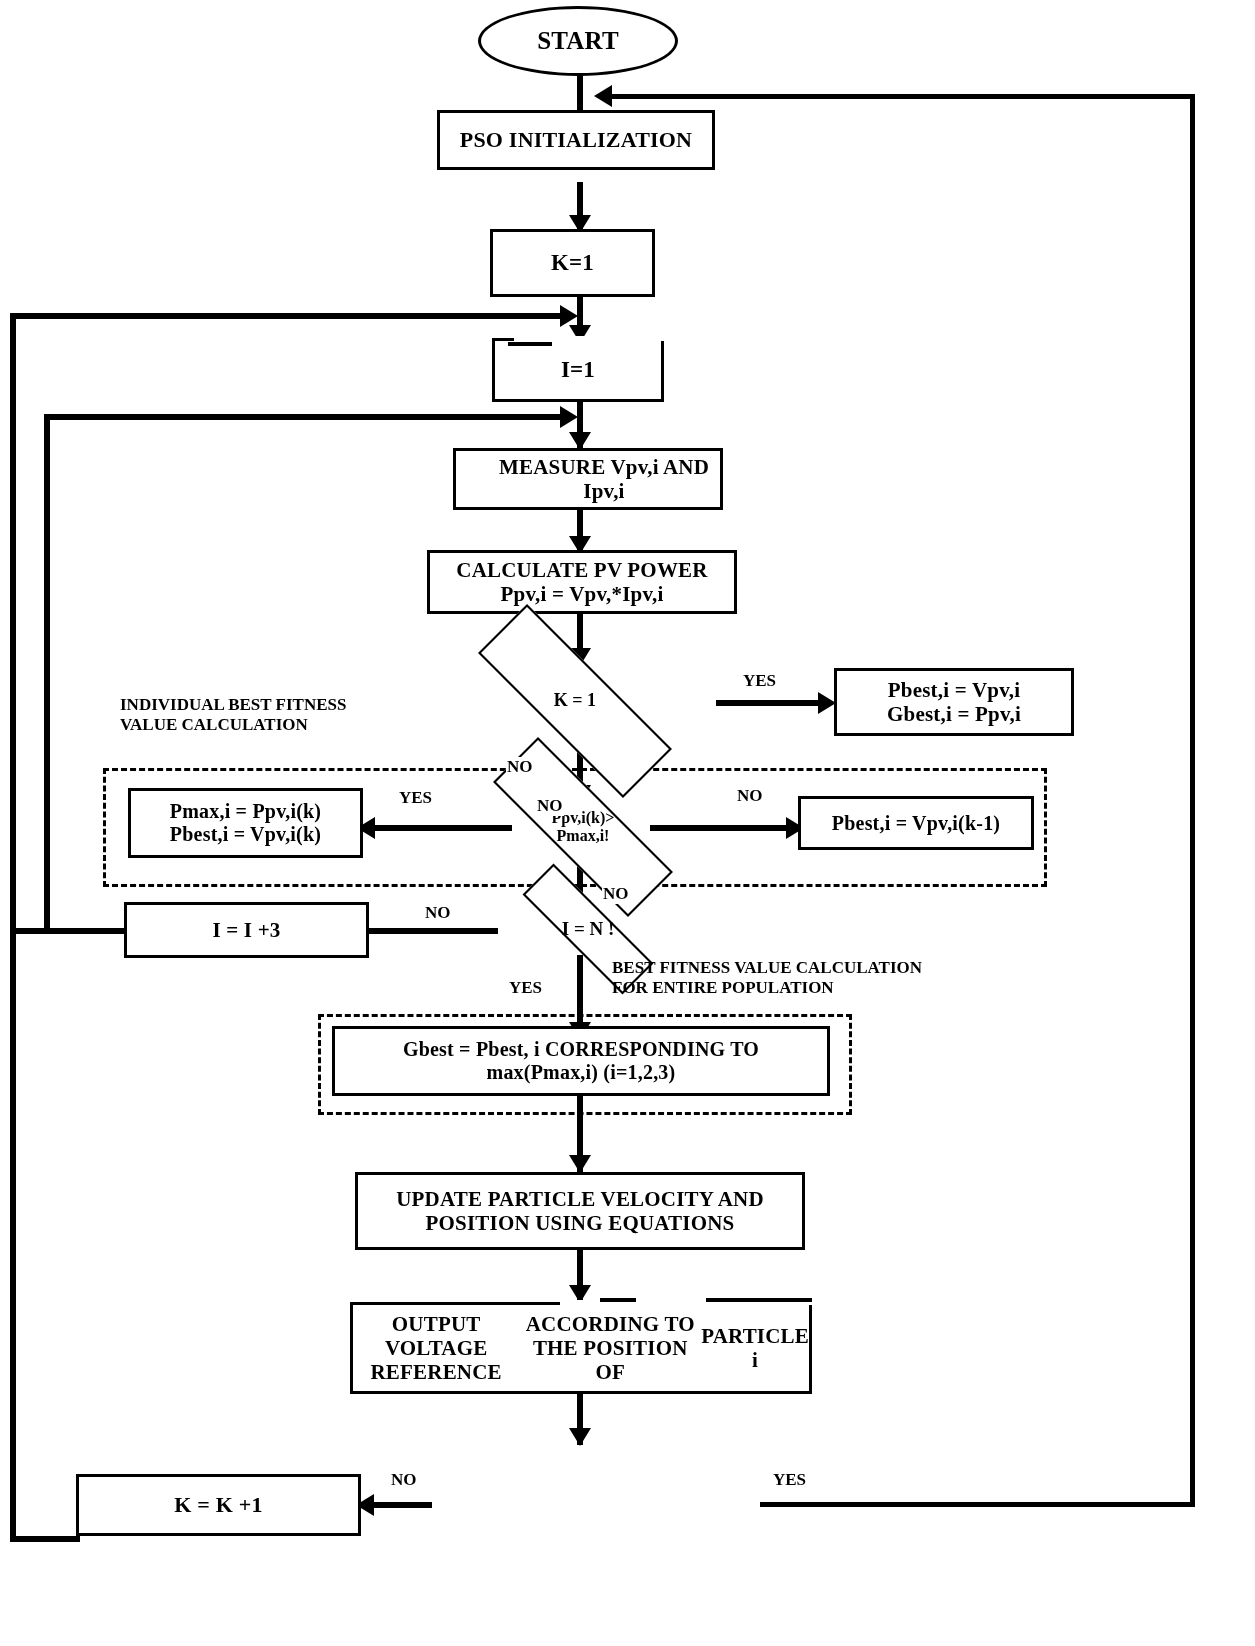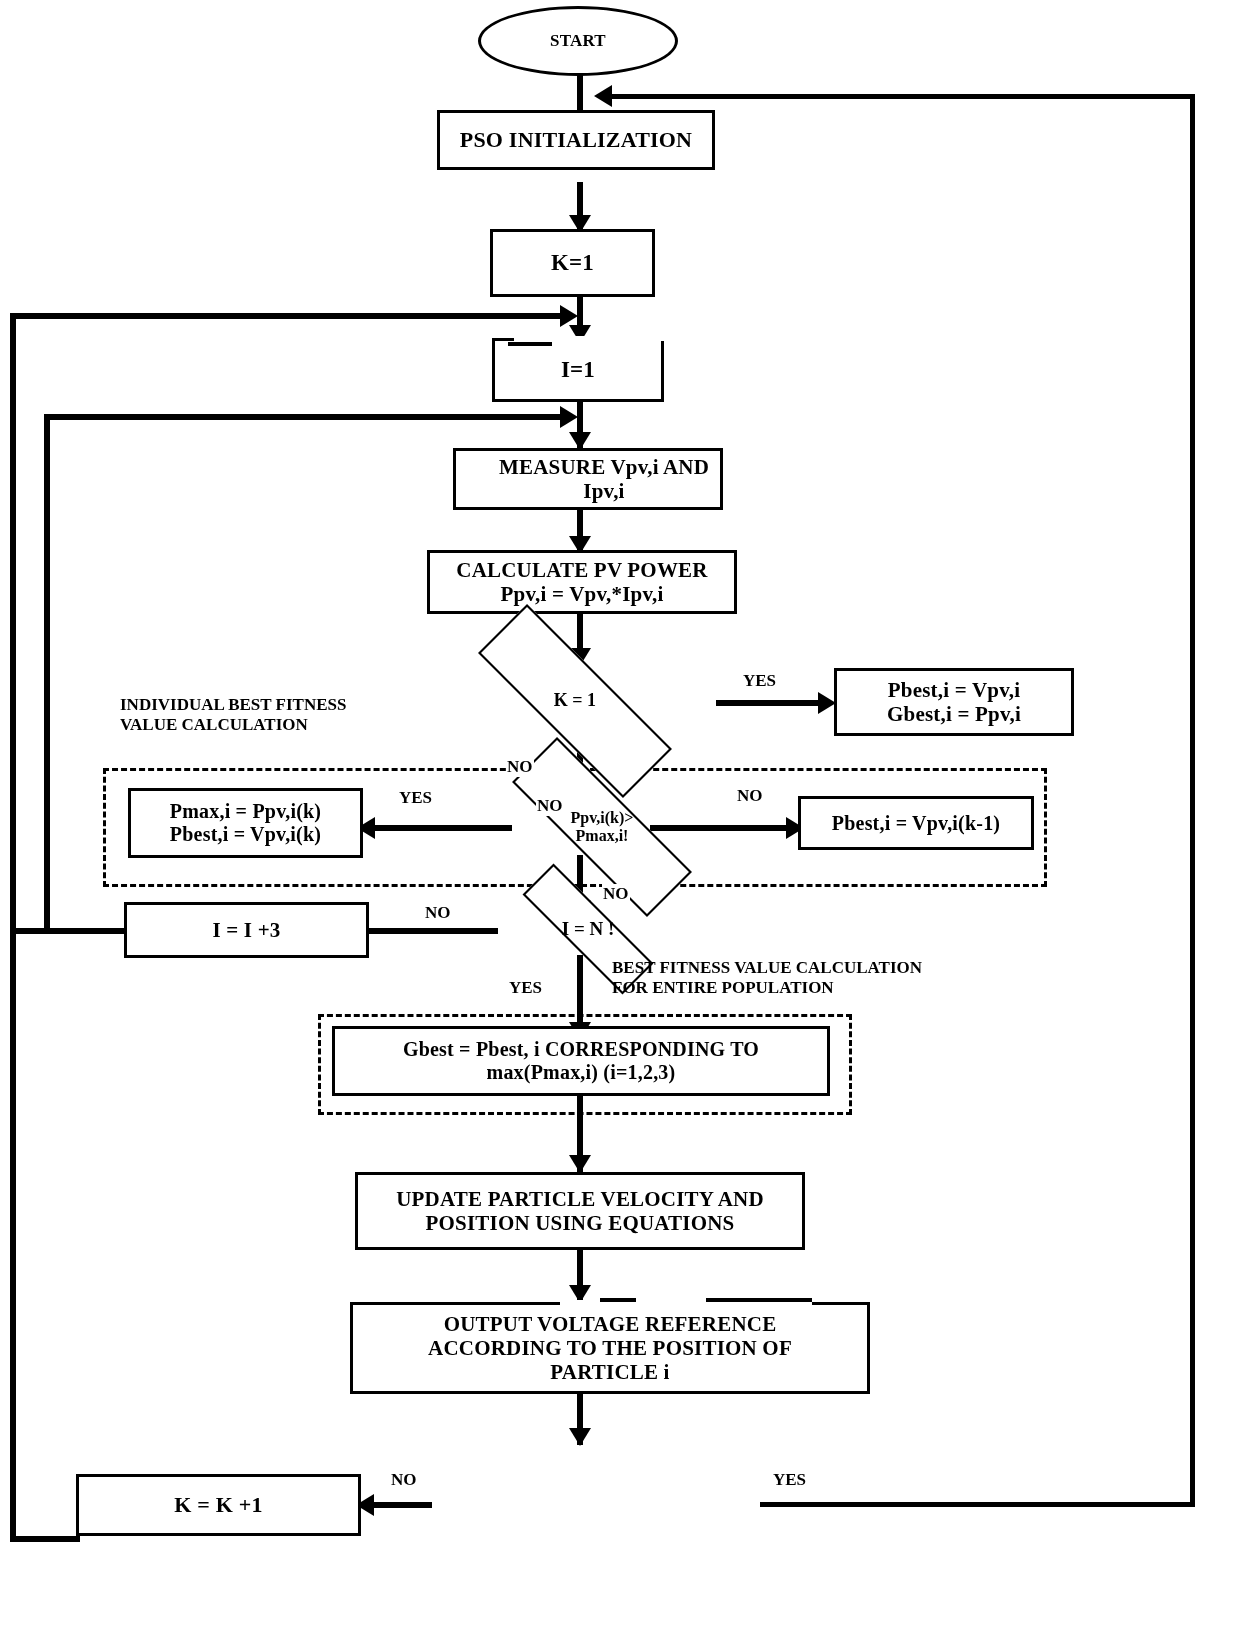--- a/index.html
+++ b/index.html
@@ -201,21 +201,21 @@
 
   <div class="ln" style="left:577px; top:1393px; width:6px; height:52px;"></div>
   <div class="arrow down" style="left:569px; top:1428px;"></div>
 
   <div class="ln" style="left:370px; top:1502px; width:62px; height:6px;"></div>
   <div class="arrow left" style="left:356px; top:1494px;"></div>
 
   <div class="ln" style="left:10px; top:1536px; width:70px; height:6px;"></div>
   <div class="ln" style="left:10px; top:313px; width:6px; height:1229px;"></div>
 
-  <div class="node terminal" style="left:478px; top:6px; width:200px; height:70px; font-size:17px;align-items:center;">
+  <div class="node terminal" style="left:478px; top:6px; width:200px; height:70px; font-size:25px;align-items:center;">
     <span>START</span>
   </div>
 
   <div class="node proc" style="left:437px; top:110px; width:278px; height:60px; font-size:22px;">
     <span>PSO INITIALIZATION</span>
   </div>
 
   <div class="node proc" style="left:490px; top:229px; width:165px; height:68px; font-size:23px;">
     <span>K=1</span>
   </div>
@@ -242,21 +242,21 @@
     <div class="dtext" style="font-size:18px;">
       <span>K = 1</span>
     </div>
   </div>
 
   <div class="node proc" style="left:834px; top:668px; width:240px; height:68px; font-size:21px; flex-direction:column;">
     <span>Pbest,i = Vpv,i</span>
     <span>Gbest,i = Ppv,i</span>
   </div>
 
-  <div class="decision" style="left:467px; top:782px; width:270px; height:90px;">
+  <div class="decision" style="left:448px; top:782px; width:270px; height:90px;">
     <div class="dia"></div>
     <div class="dtext" style="font-size:16px; flex-direction:column;">
       <span>Ppv,i(k)&gt;</span>
       <span>Pmax,i!</span>
     </div>
   </div>
 
   <div class="node proc" style="left:128px; top:788px; width:235px; height:70px; font-size:20px; flex-direction:column;">
     <span>Pmax,i = Ppv,i(k)</span>
     <span>Pbest,i = Vpv,i(k)</span>
@@ -280,21 +280,21 @@
   <div class="node proc" style="left:332px; top:1026px; width:498px; height:70px; font-size:20px; flex-direction:column;">
     <span>Gbest = Pbest, i CORRESPONDING TO</span>
     <span>max(Pmax,i) (i=1,2,3)</span>
   </div>
 
   <div class="node proc" style="left:355px; top:1172px; width:450px; height:78px; font-size:21px; flex-direction:column;">
     <span>UPDATE PARTICLE VELOCITY AND</span>
     <span>POSITION USING EQUATIONS</span>
   </div>
 
-  <div class="node proc" style="left:350px; top:1302px; width:520px; height:92px; font-size:21px; flex-direction:column;">
+  <div class="node proc" style="left:350px; top:1302px; width:462px; height:92px; font-size:21px; flex-direction:row;">
     <span>OUTPUT VOLTAGE REFERENCE</span>
     <span>ACCORDING TO THE POSITION OF</span>
     <span>PARTICLE i</span>
   </div>
 
   <div class="nick" style="left:560px; top:1300px; width:252px; height:5px;"></div>
   <div class="tick" style="left:600px; top:1298px; width:36px; height:4px;"></div>
   <div class="tick" style="left:706px; top:1298px; width:106px; height:4px;"></div>
 
 

